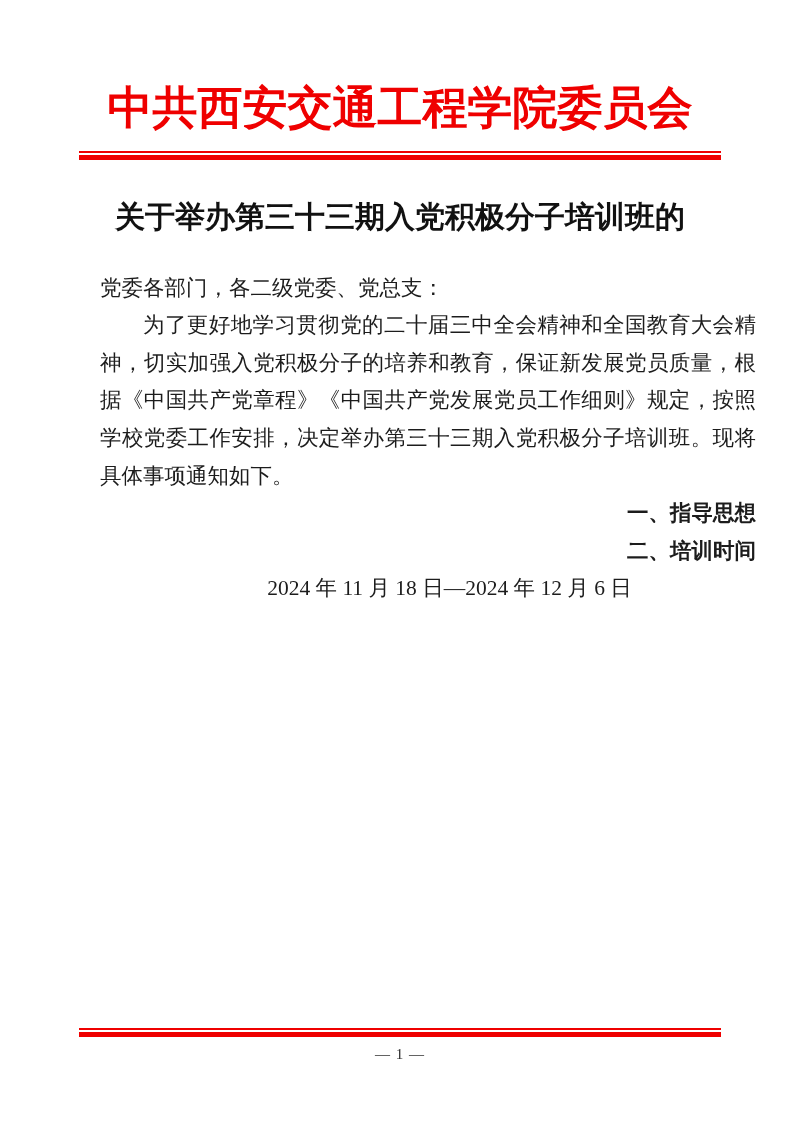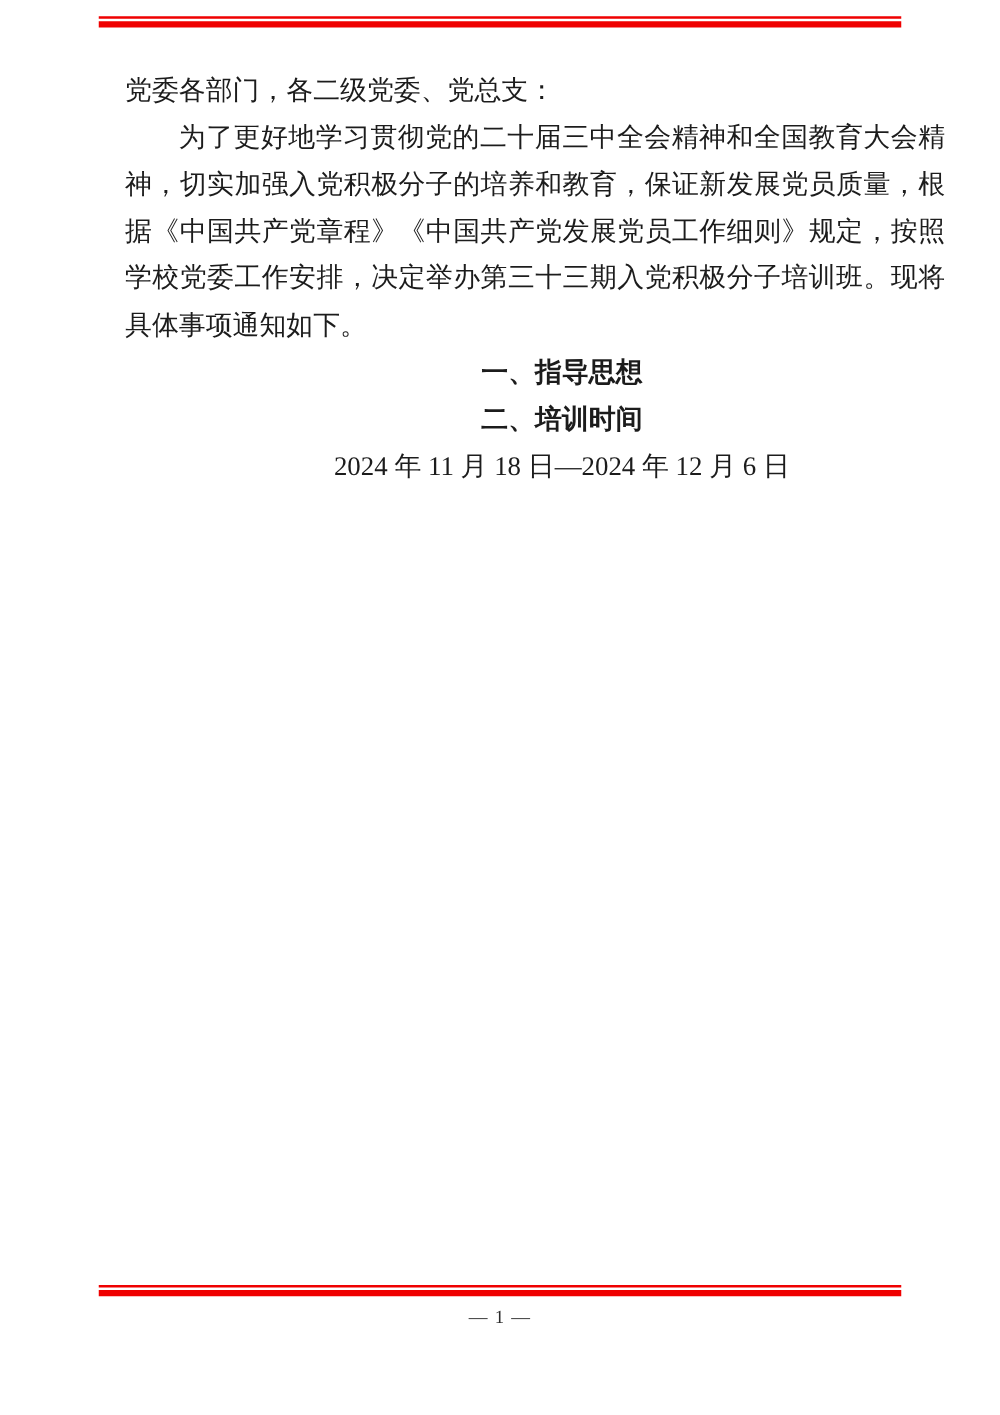--- a/index.html
+++ b/index.html
@@ -50,21 +50,21 @@
     line-height:37.6px;
     text-align:justify;
     text-justify:inter-character;
   }
   .salutation{text-indent:0;}
   .para{text-indent:2em;}
   .heading{
     text-indent:2em;
     font-weight:bold;
     font-family:"Liberation Sans","DejaVu Sans",sans-serif;
-    text-align:center;
+    text-align:right;
   }
   .date-line{text-indent:2em;text-align:center;}
   
   .footer-rule{
     position:absolute;
     left:79px;
     top:1028px;
     width:642px;
     height:2px;
     border-top:2px solid var(--red);
@@ -79,24 +79,26 @@
     font-size:15px;
     letter-spacing:1px;
     color:#2b2b2b;
   }
 </style>
 </head>
 <body>
 
 <div class="page">
 
+  <div class="org-header">中共西安交通工程学院委员会</div>
 
   <div class="red-rule"></div>
 
   <div class="doc-title">
+    <div>关于举办第三十三期入党积极分子培训班的</div>
   </div>
 
   <div class="body-text">
     <div class="salutation">党委各部门，各二级党委、党总支：</div>
     <div class="para">为了更好地学习贯彻党的二十届三中全会精神和全国教育大会精神，切实加强入党积极分子的培养和教育，保证新发展党员质量，根据《中国共产党章程》《中国共产党发展党员工作细则》规定，按照学校党委工作安排，决定举办第三十三期入党积极分子培训班。现将具体事项通知如下。</div>
     <div class="heading">一、指导思想</div>
     <div class="heading">二、培训时间</div>
     <div class="date-line">2024 年 11 月 18 日—2024 年 12 月 6 日</div>
   </div>
 

